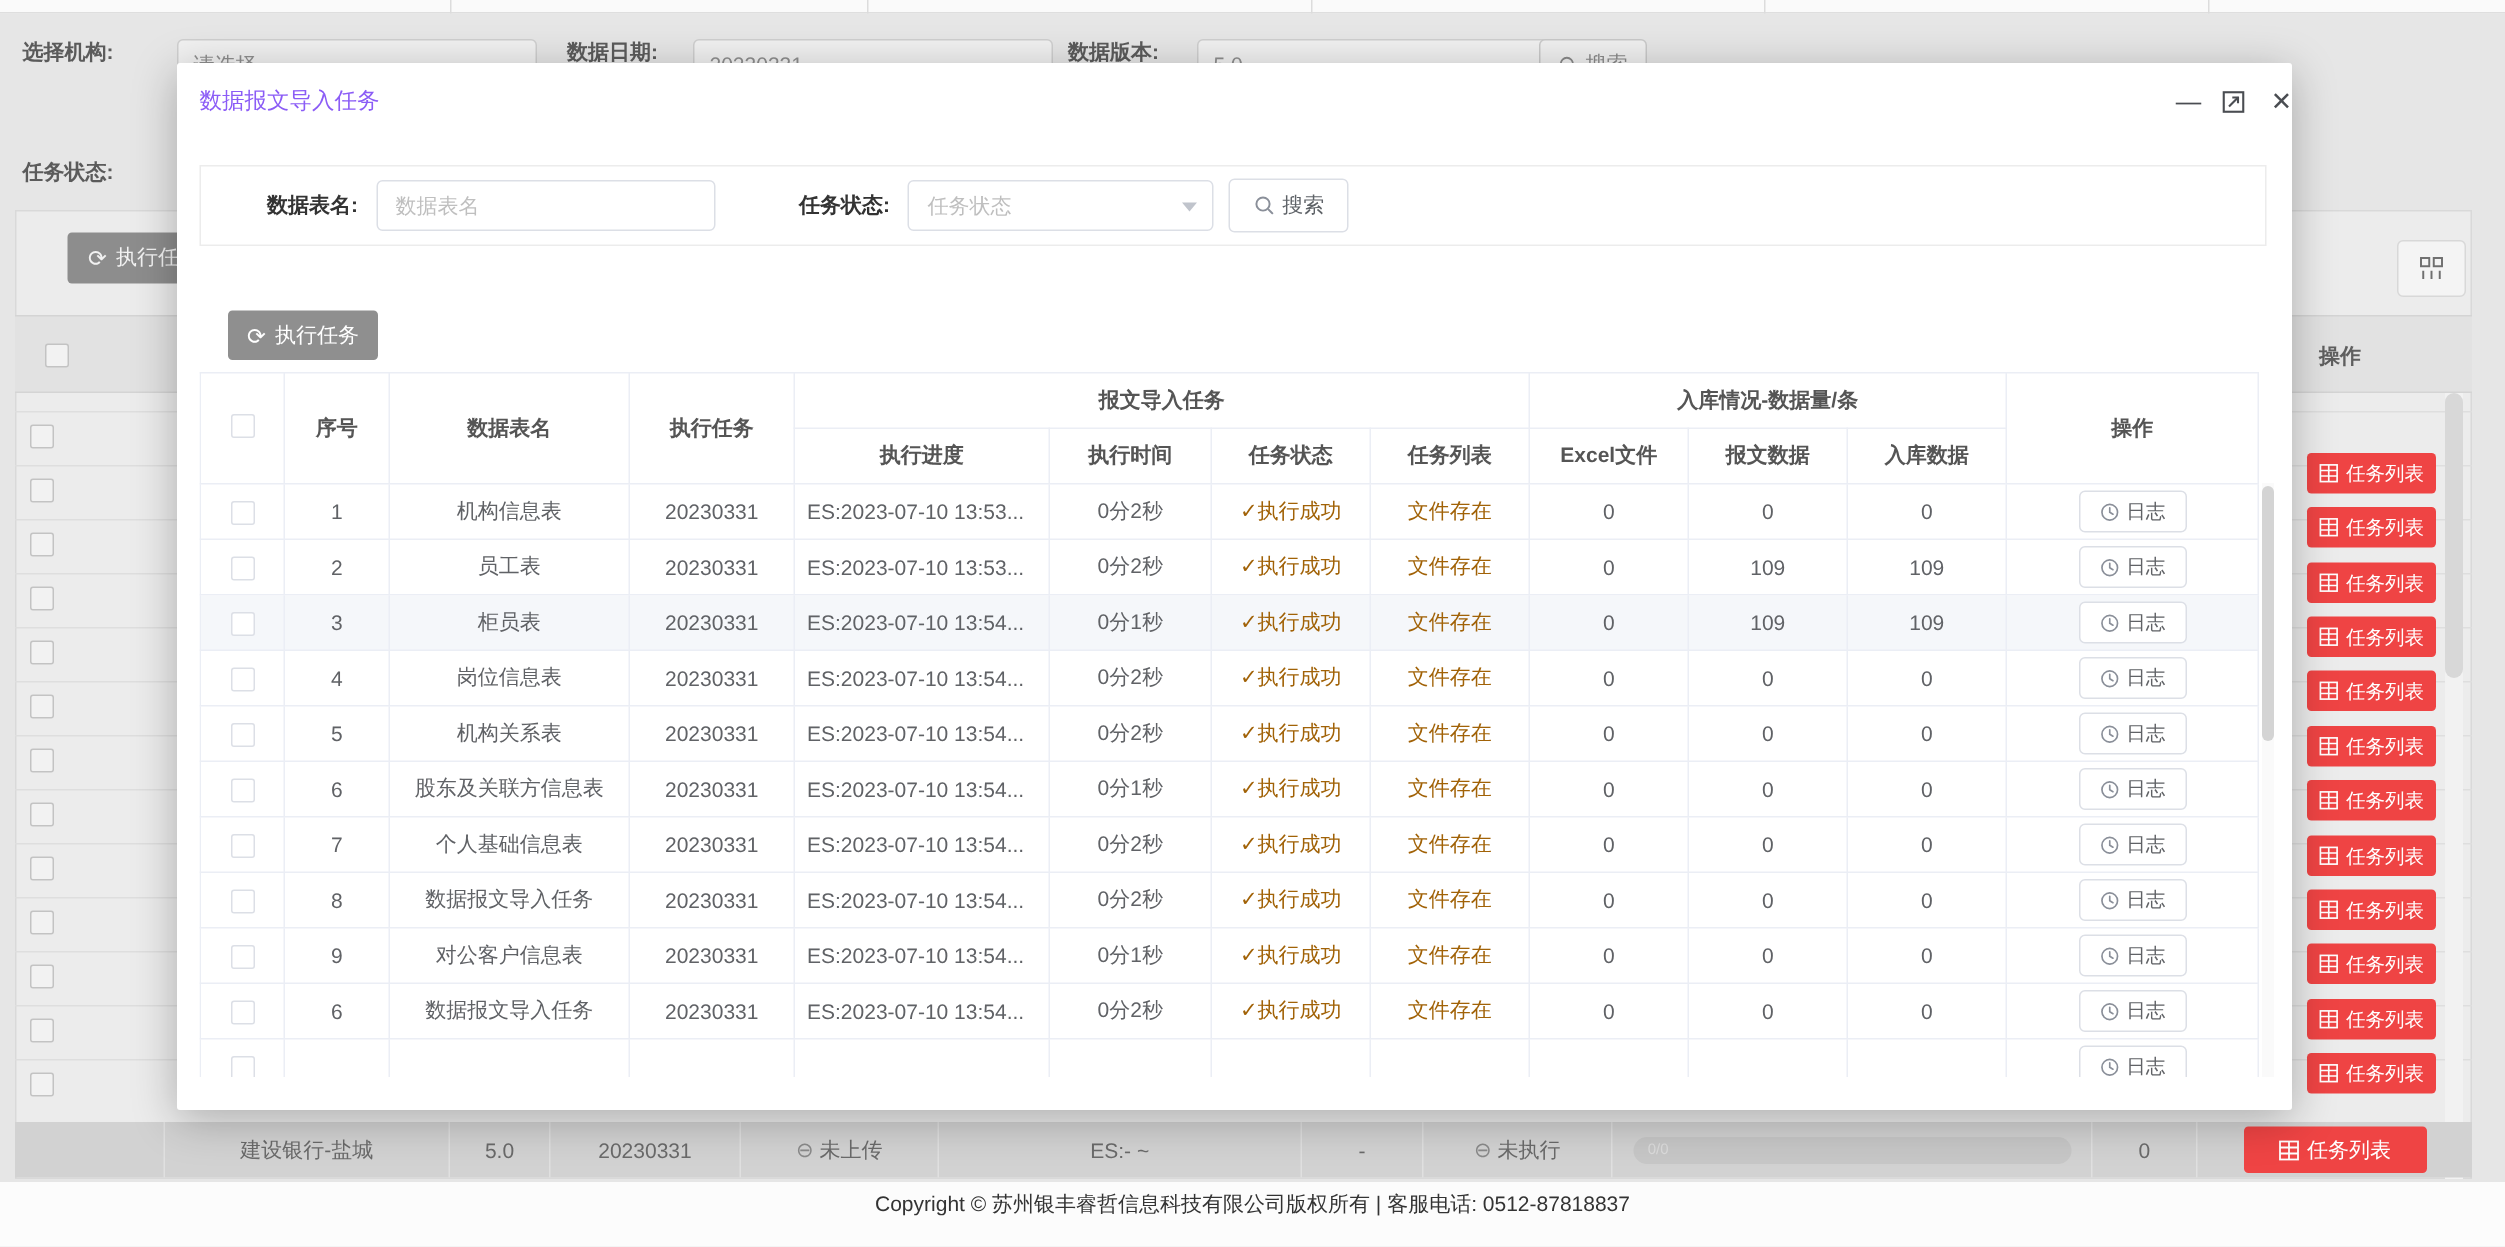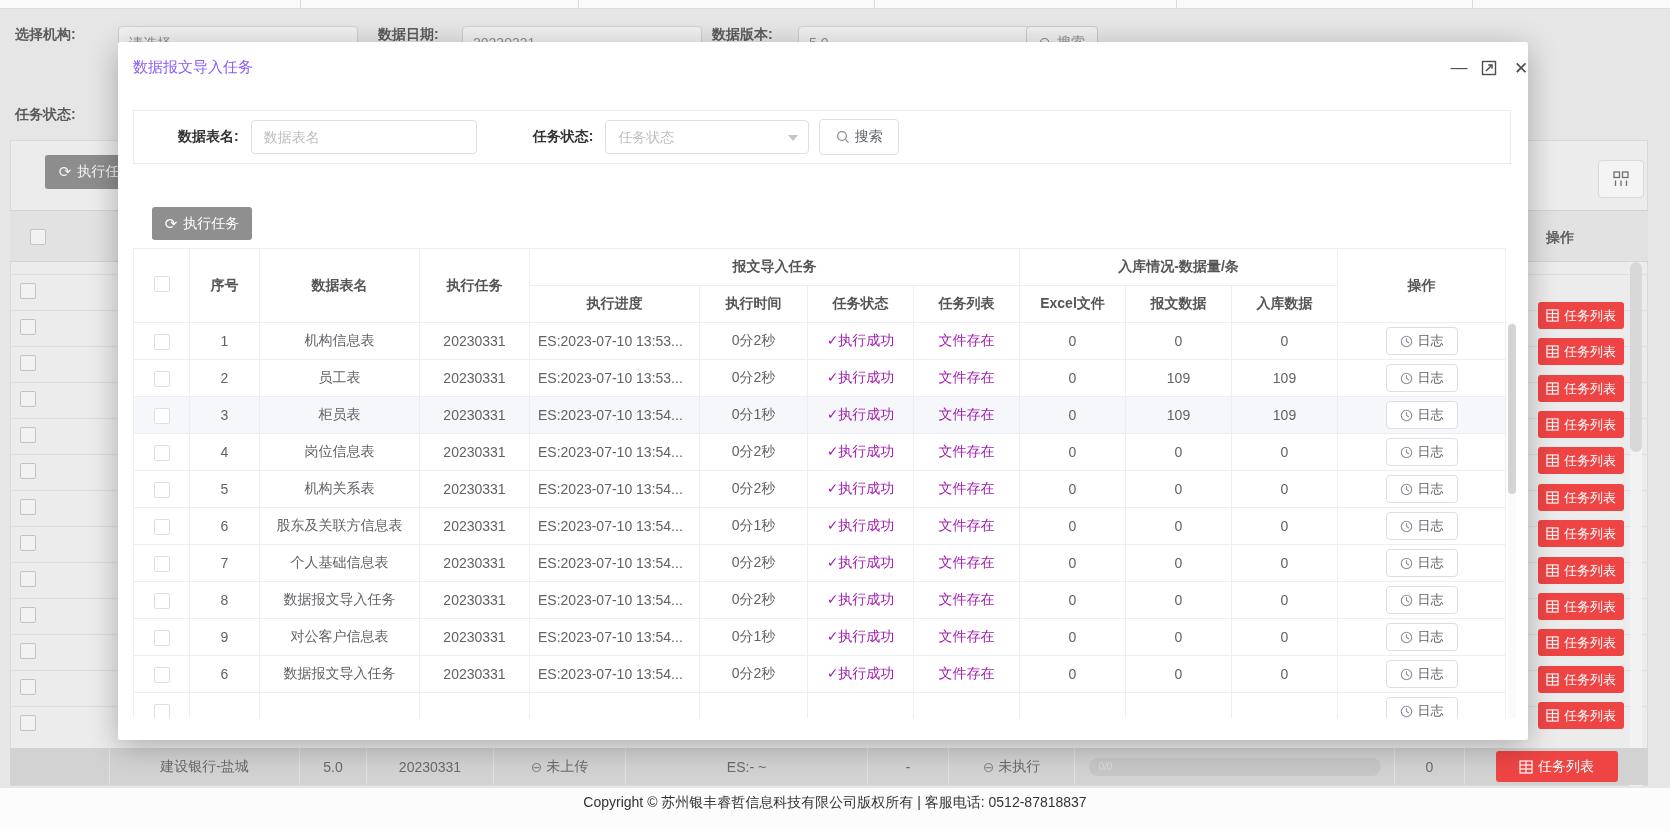--- a/index.html
+++ b/index.html
@@ -60,21 +60,21 @@
               border-radius:4px; display:flex; align-items:center; justify-content:center; gap:5px; color:#5f6368; }
   .m-exec { left:34px; top:165px; width:100px; height:33px; background:#8f8f8f; border-radius:3px;
             color:#fff; display:flex; align-items:center; justify-content:center; gap:6px; }
   .m-tablewrap { left:15px; top:206px; width:1374px; height:470px; overflow:hidden; }
   table { border-collapse:collapse; table-layout:fixed; width:1372px; }
   th,td { border:1px solid #ebeef5; text-align:center; height:37px; padding:0; overflow:hidden; white-space:nowrap; }
   th { color:#555; font-weight:bold; background:#fff; }
   td { color:#606266; }
   td.left { text-align:left; padding-left:8px; }
   tr.hl td { background:#f5f7fa; }
-  .green { color:#a21caf;font-family:Liberation Serif, serif; }
+  .green { color:#a16207;font-family:Liberation Serif, serif; }
   .log-btn { display:inline-flex; align-items:center; justify-content:center; gap:5px; height:28px;
              padding:0 13px; border:1px solid #dcdfe6; border-radius:4px; background:#fff;
              color:#606266; font-size:13px; }
   .m-scrolltrack { left:1390px; top:280px; width:8px; height:396px; background:#fafafa; }
   .m-scrollthumb { left:1390px; top:282px; width:8px; height:170px; background:#d4d4d4; border-radius:4px; }
   svg { display:block; }
 </style>
 </head>
 <body>
 

